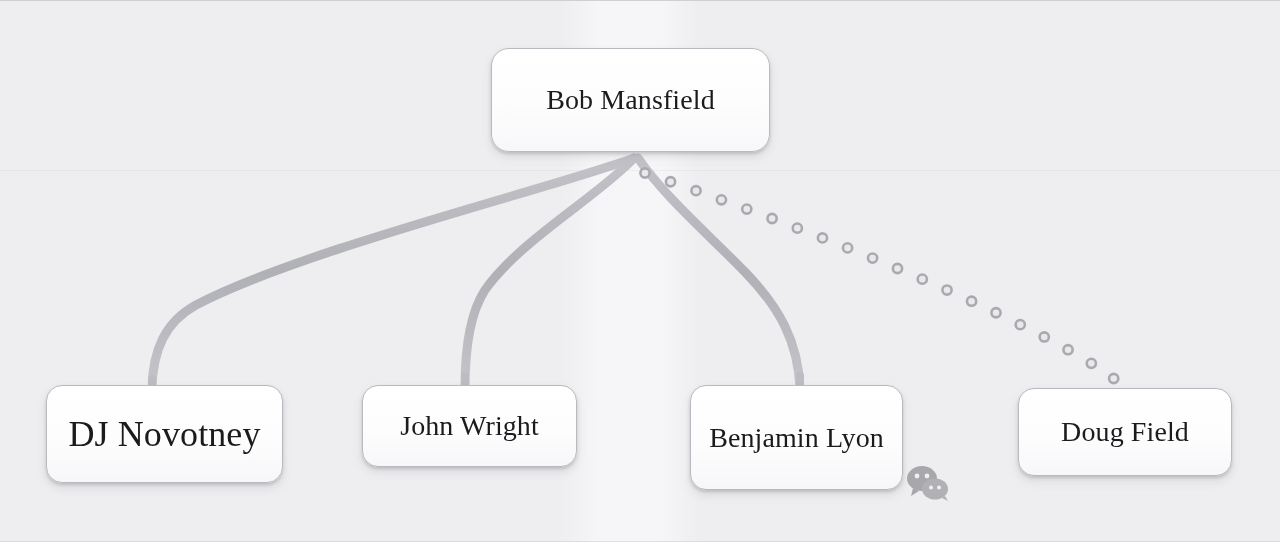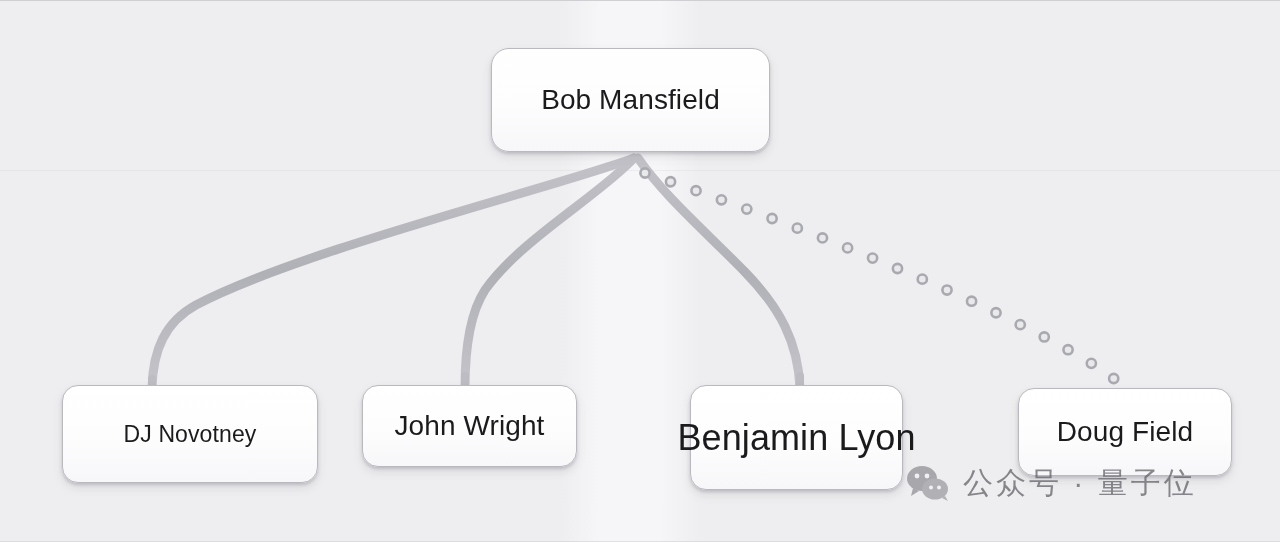--- a/index.html
+++ b/index.html
@@ -20,20 +20,21 @@
     height: 542px;
     background:
       linear-gradient(to right,
         #eeeef0 0px,
         #eeeef0 560px,
         #f6f6f8 600px,
         #f6f6f8 660px,
         #eeeef0 700px,
         #eeeef0 1280px);
     overflow: hidden;
+    font-family: Liberation Serif, serif;
   }
 
   
   .hairline {
     position: absolute;
     left: 0;
     width: 1280px;
     height: 1px;
     background: #c9c9cd;
     opacity: .55;
@@ -69,23 +70,23 @@
     white-space: nowrap;
     z-index: 3;
   }
 
   #node-root {
     left: 491px;  top: 48px;
     width: 279px; height: 104px;
     font-size: 28px;
     border-radius: 18px;
   }
-  #node-c0 { left:  62px; top: 385px; width: 256px; height:  98px; font-size: 23px; }
+  #node-c0 { left:  46px; top: 385px; width: 237px; height:  98px; font-size: 36px; }
   #node-c1 { left: 362px; top: 385px; width: 215px; height: 82px; font-size: 28px; }
-  #node-c2 { left: 690px; top: 385px; width: 213px; height: 105px; font-size: 36px; }
+  #node-c2 { left: 690px; top: 385px; width: 213px; height: 105px; font-size: 28px; }
   #node-c3 { left: 1018px; top: 388px; width: 214px; height: 88px; font-size: 28px; }
 
   
   #watermark {
     position: absolute;
     left: 906px;
     top: 458px;
     height: 50px;
     display: flex;
     align-items: center;
@@ -168,16 +169,15 @@
     <svg id="wechat-icon" width="44" height="36" viewBox="0 0 44 36">
       <ellipse cx="16" cy="13.5" rx="15" ry="12.5" fill="#8e8e93"></ellipse>
       <path d="M 7 23 L 5 31 L 13 26 Z" fill="#8e8e93"></path>
       <circle cx="11" cy="11" r="2.4" fill="#f2f2f4"></circle>
       <circle cx="21" cy="11" r="2.4" fill="#f2f2f4"></circle>
       <ellipse cx="29" cy="24" rx="13" ry="10.5" fill="#9a9a9f"></ellipse>
       <path d="M 39 31 L 42 36 L 36 33 Z" fill="#9a9a9f"></path>
       <circle cx="25" cy="22.5" r="2" fill="#f2f2f4"></circle>
       <circle cx="33" cy="22.5" r="2" fill="#f2f2f4"></circle>
     </svg>
-    <span class="wm-text">公众号 · 量子位</span>
   </div>
 
 </div>
 
 </body></html>

